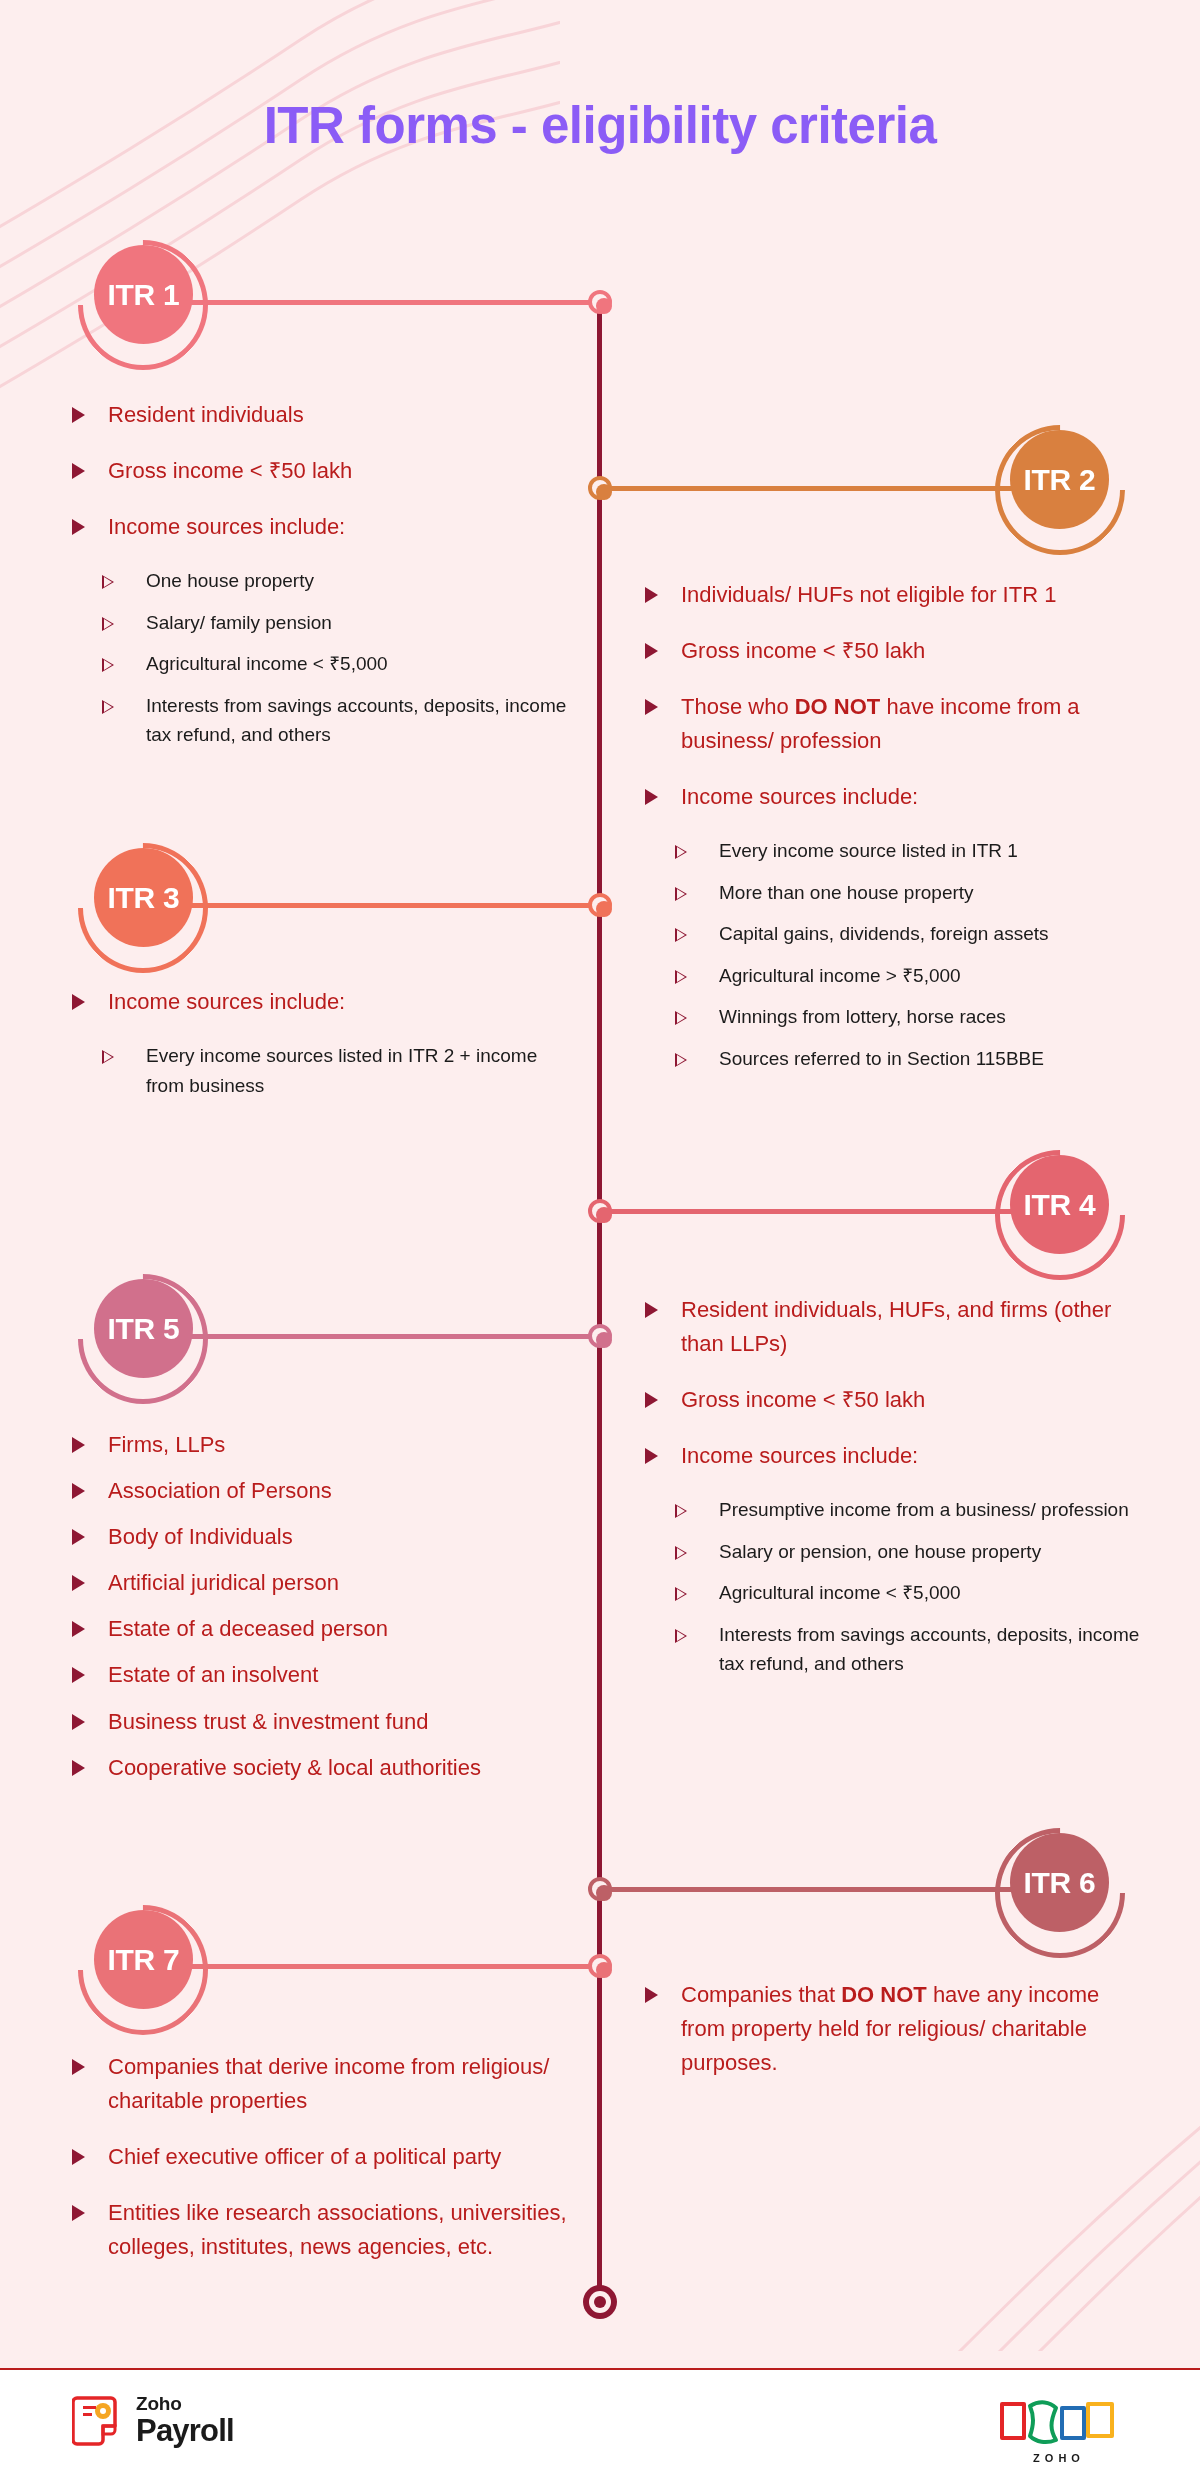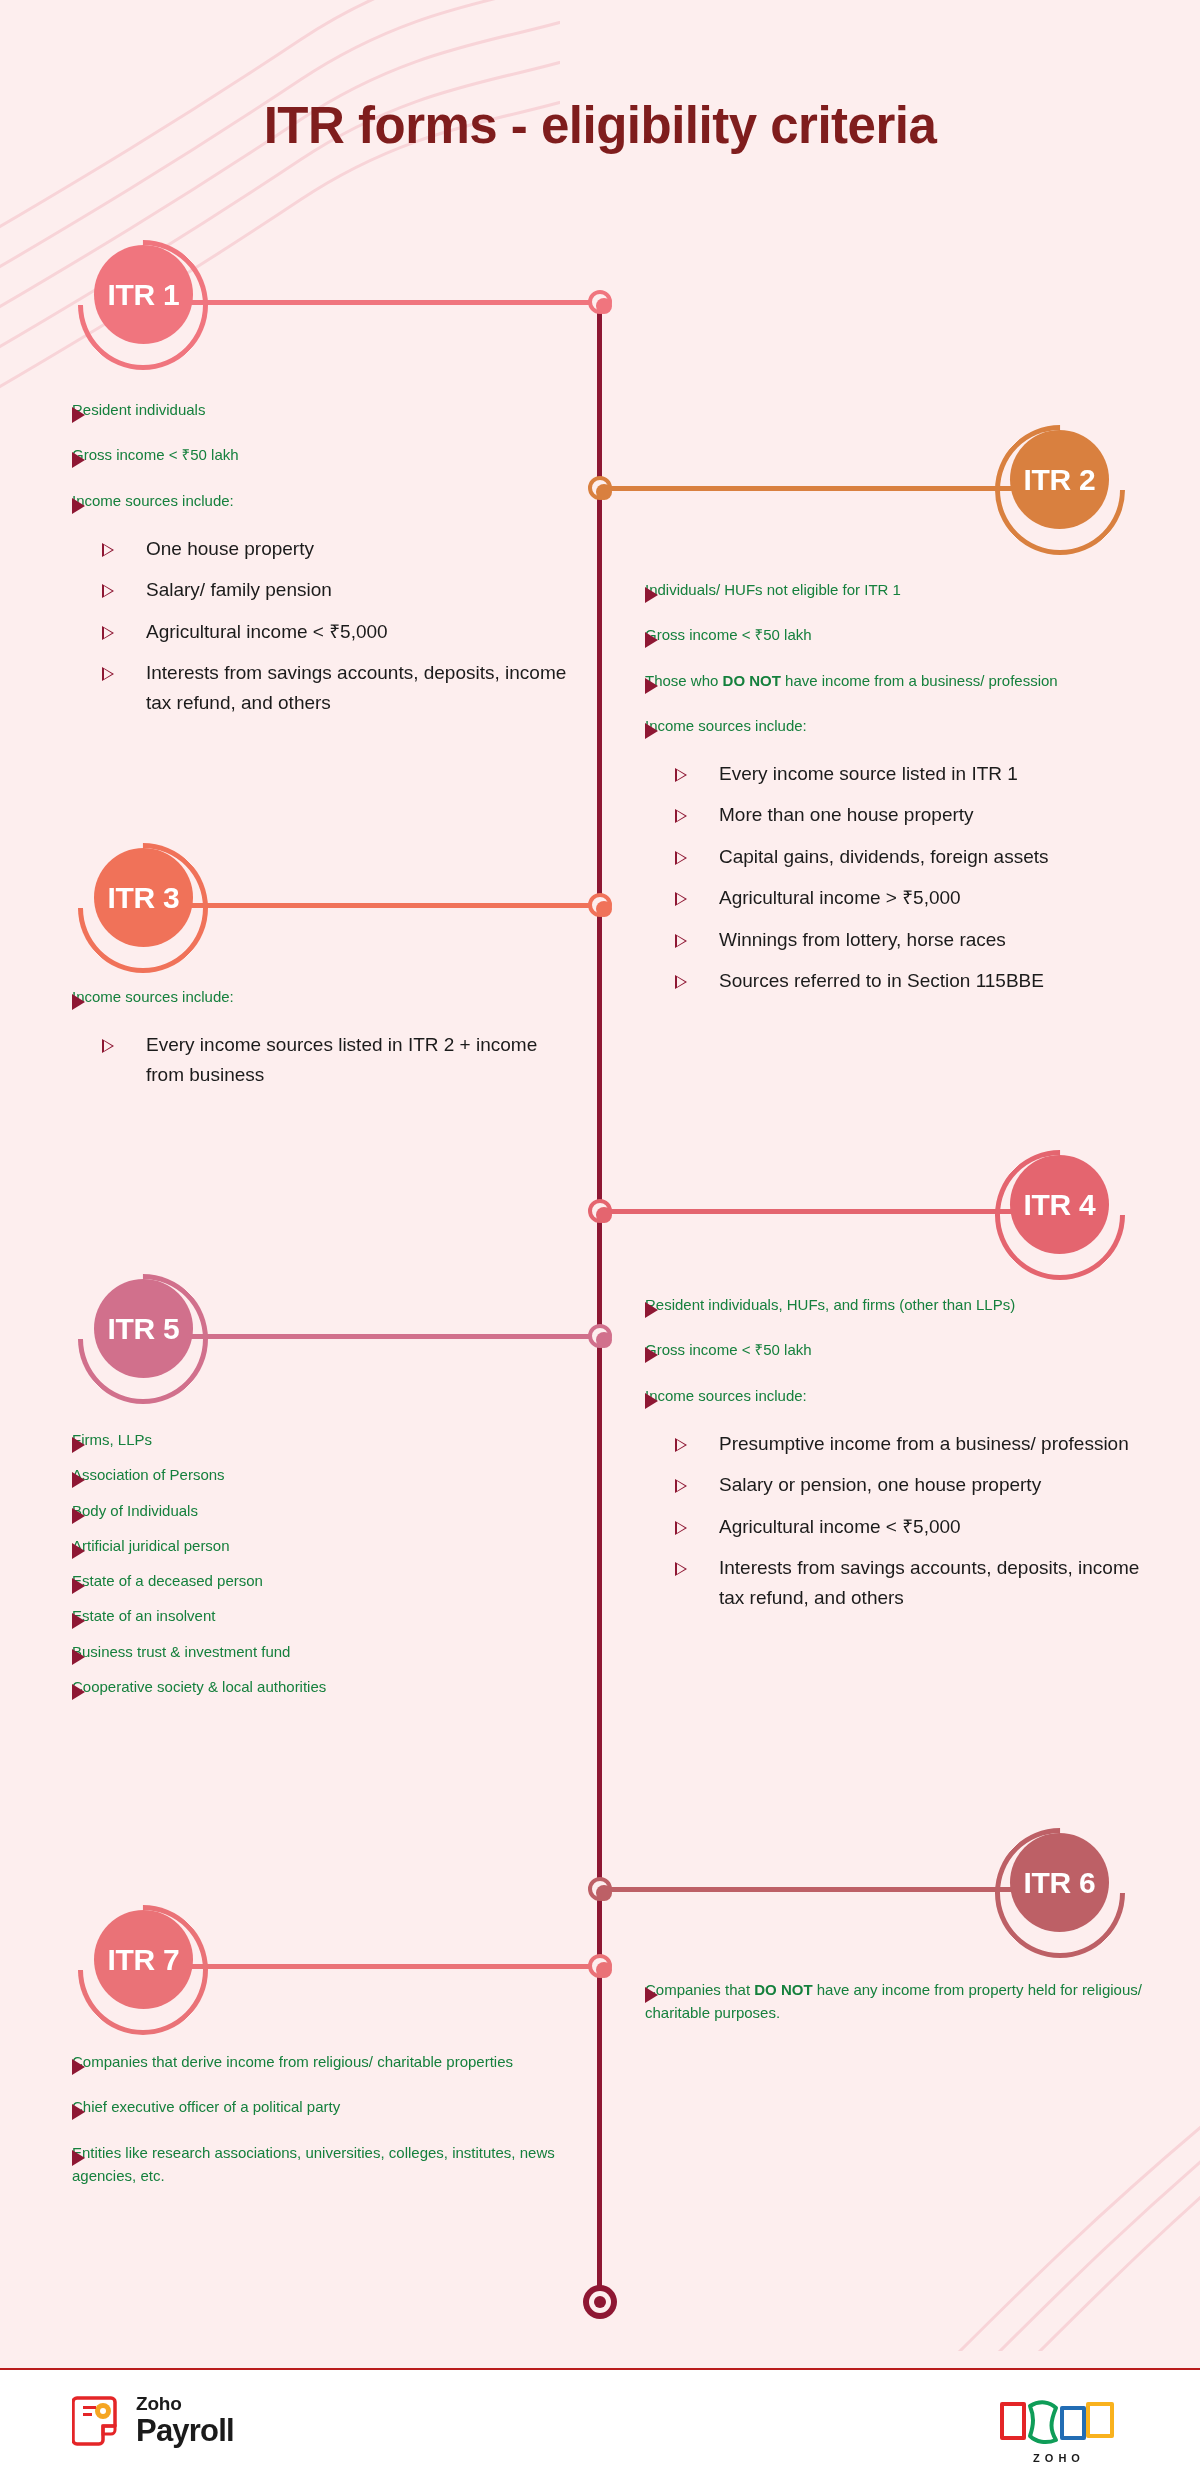--- a/index.html
+++ b/index.html
@@ -19,21 +19,21 @@
   .bg-waves { position: absolute; top: 0; left: 0; width: 560px; height: 420px; pointer-events: none; }
   .bg-waves-br { position: absolute; bottom: 130px; right: 0; width: 320px; height: 300px; pointer-events: none; }
 
   .title {
     position: absolute;
     top: 96px; left: 0; width: 1200px;
     text-align: center;
     font-size: 51px;
     font-weight: bold;
     letter-spacing: -0.5px;
-    color: #7f1d1d;
+    color: #8b5cf6;
   }
 
   
   .spine {
     position: absolute;
     left: 597px;
     width: 5px;
     background: #8e1733;
   }
 
@@ -82,24 +82,25 @@
     font-weight: bold;
     letter-spacing: -0.3px;
   }
   .badge-wrap.rightside .badge { left: 15px; }
 
   
   .block { position: absolute; }
   ul { list-style: none; }
   li.b1 {
     position: relative;
+    padding-left: 36px;
     margin-bottom: 22px;
-    font-size: 15px;
+    font-size: 22px;
     line-height: 1.55;
-    color: #15803d;
+    color: #b91c1c;
   }
   li.b1::before {
     content: "";
     position: absolute;
     left: 0; top: 9px;
     width: 0; height: 0;
     border-left: 13px solid #8e1733;
     border-top: 8px solid transparent;
     border-bottom: 8px solid transparent;
   }

